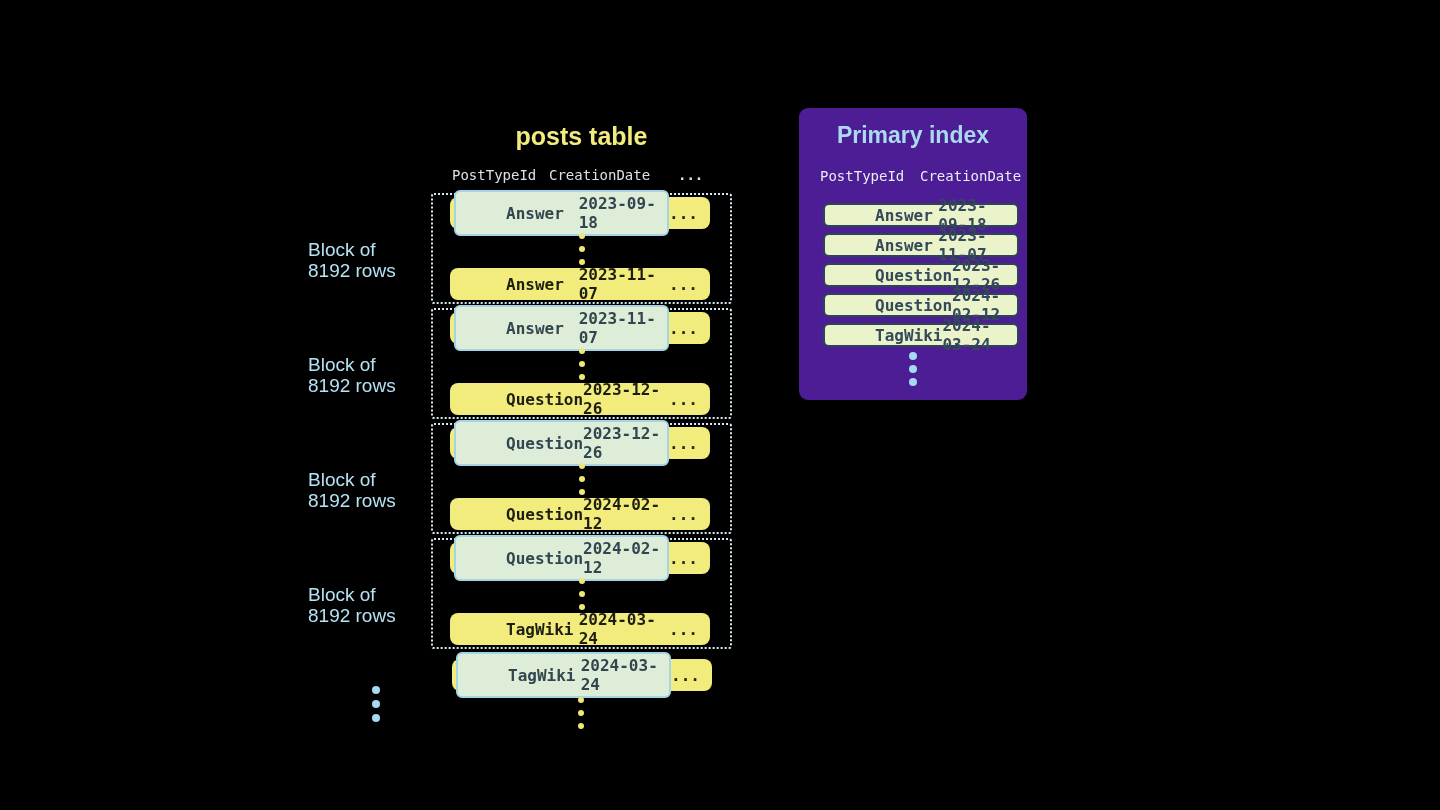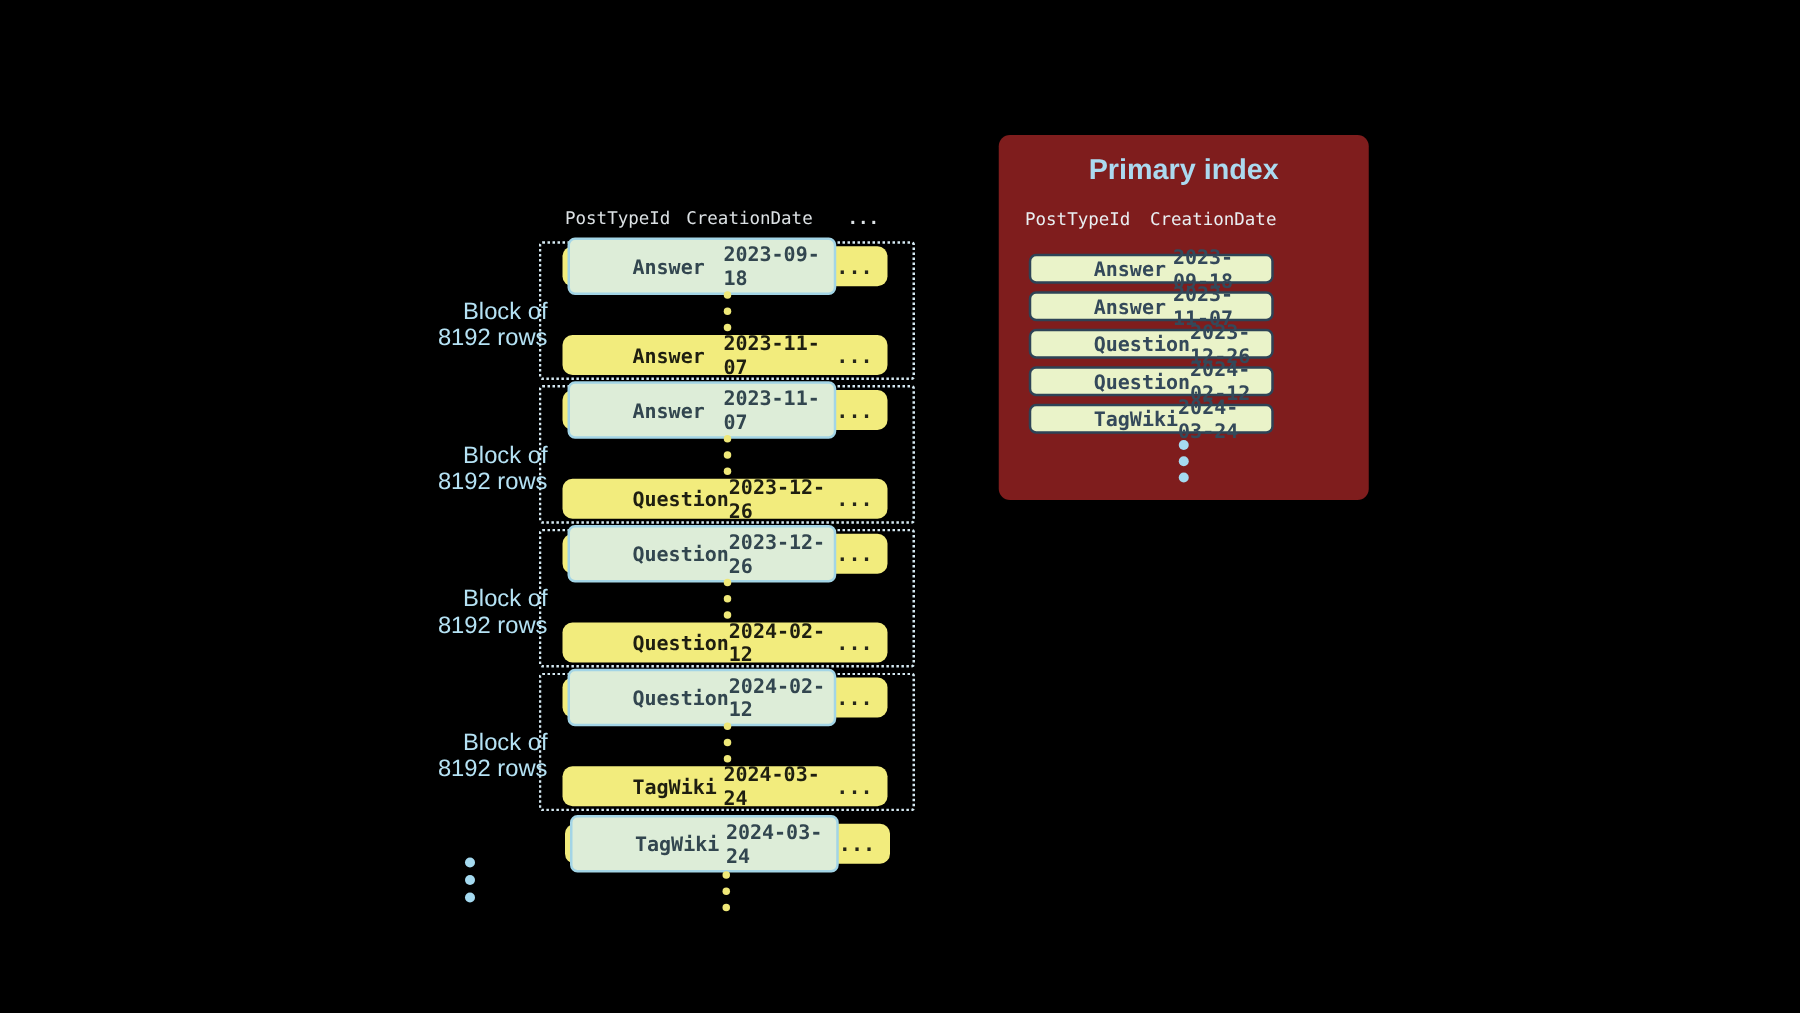--- a/index.html
+++ b/index.html
@@ -30,46 +30,47 @@
   .cell-type{display:inline-block;width:85px;margin-left:44px;}
   .row-more{margin-left:auto;margin-right:12px;color:#26261A;font-weight:700;}
 
   .vdots{position:absolute;display:flex;flex-direction:column;gap:7px;}
   .vdots i{width:6px;height:6px;border-radius:50%;background:#EFE878;display:block;}
   .vdots.in-block{left:50%;top:38px;transform:translateX(-50%);}
   .vdots.blue i{width:8px;height:8px;background:#A5DAF0;gap:6px;}
   .vdots.free-yellow{left:578px;top:697px;}
   .vdots.left-blue{left:372px;top:686px;gap:6px;}
 
-  .block-label{position:absolute;left:332px;width:106px;text-align:right;
+  .block-label{position:absolute;left:308px;width:106px;text-align:left;
                color:#B5E2F4;font-size:19px;line-height:21px;}
   .l1{top:239px}.l2{top:354px}.l3{top:469px}.l4{top:584px}
 
   
-  .panel{position:absolute;left:799px;top:108px;width:296px;height:292px;
-         background:#7f1d1d;border-radius:9px;}
+  .panel{position:absolute;left:799px;top:108px;width:228px;height:292px;
+         background:#4c1d95;border-radius:9px;}
   .panel-title{position:absolute;top:14px;left:0;width:100%;text-align:center;
                color:#ABD9EF;font-size:23px;font-weight:700;}
   .px-header span{position:absolute;top:60px;color:#E9EEF1;font-size:14px;
                   font-family:"DejaVu Sans Mono",monospace;}
   .px-col1{left:21px}.px-col2{left:121px}
 
   .pill{position:absolute;left:24px;width:196px;height:24px;box-sizing:border-box;
         background:#EAF3C9;border:2px solid #2E4356;border-radius:6px;
         display:flex;align-items:center;padding:0 6px;
         font-family:"DejaVu Sans Mono",monospace;font-size:16px;font-weight:700;color:#34495A;}
   .p0{top:95px}.p1{top:125px}.p2{top:155px}.p3{top:185px}.p4{top:215px}
   .pill .cell-type{width:84px;}
   .vdots.in-panel{left:50%;top:244px;transform:translateX(-50%);gap:5px;}
 </style>
 </head>
 <body>
 
 <div class="canvas">
 
+  <div class="pt-title">posts table</div>
 
   <div class="pt-header mono">
     <span class="h-col1">PostTypeId</span>
     <span class="h-col2">CreationDate</span>
     <span class="h-dots">...</span>
   </div>
 
   <div class="block b1">
     <div class="row first">
       <span class="pilltext hl">

